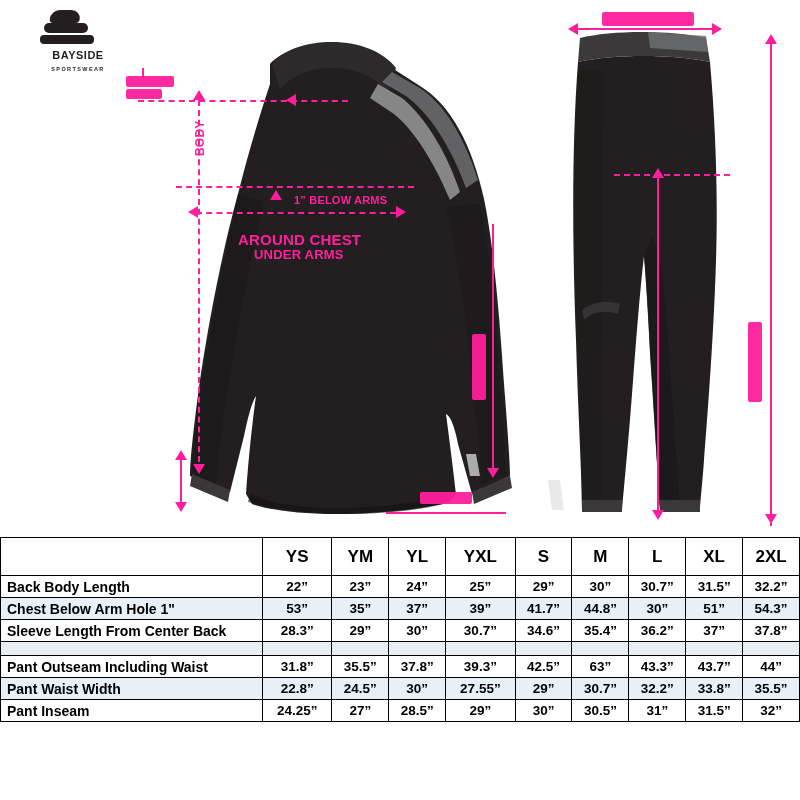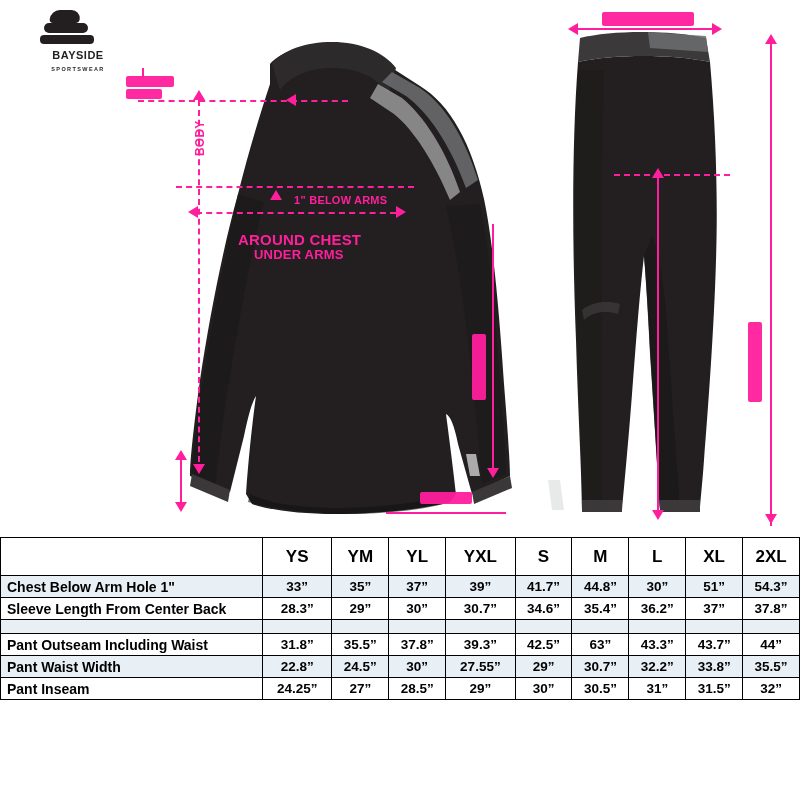--- a/index.html
+++ b/index.html
@@ -278,23 +278,35 @@
         <td>YL</td>
         <td>YXL</td>
         <td>S</td>
         <td>M</td>
         <td>L</td>
         <td>XL</td>
         <td>2XL</td>
       </tr>
     </thead>
     <tbody>
+      <tr>
+        <td class="rowlabel">Back Body Length</td>
+        <td>22”</td>
+        <td>23”</td>
+        <td>24”</td>
+        <td>25”</td>
+        <td>29”</td>
+        <td>30”</td>
+        <td>30.7”</td>
+        <td>31.5”</td>
+        <td>32.2”</td>
+      </tr>
       <tr class="alt">
         <td class="rowlabel">Chest Below Arm Hole 1"</td>
-        <td>33”</td>
+        <td>53”</td>
         <td>35”</td>
         <td>37”</td>
         <td>39”</td>
         <td>41.7”</td>
         <td>44.8”</td>
         <td>30”</td>
         <td>51”</td>
         <td>54.3”</td>
       </tr>
       <tr>

